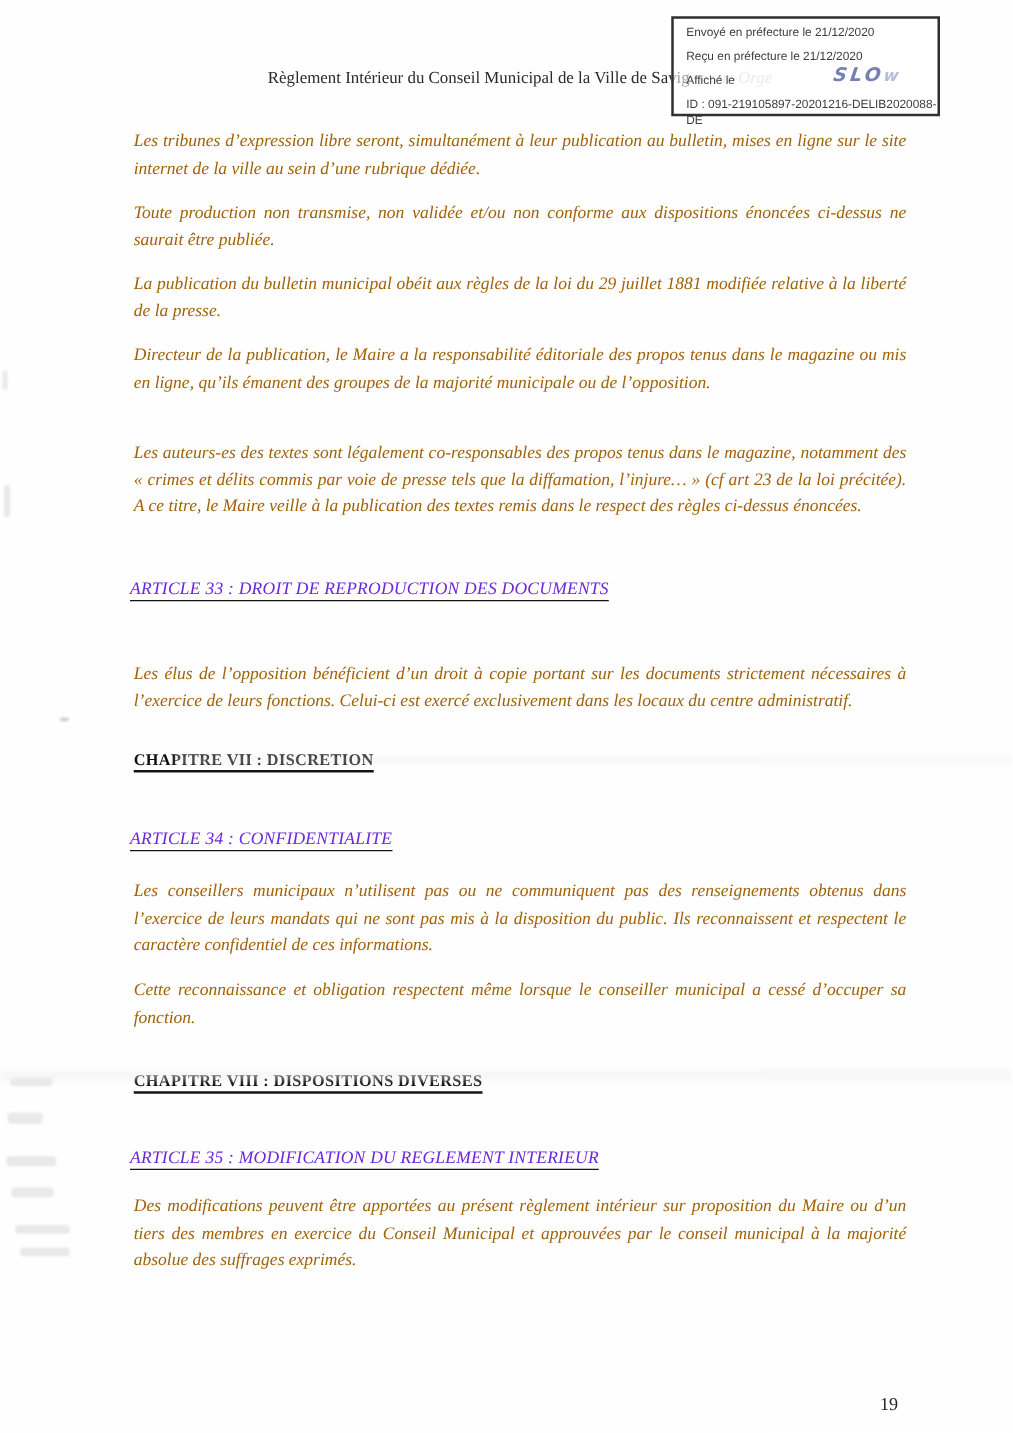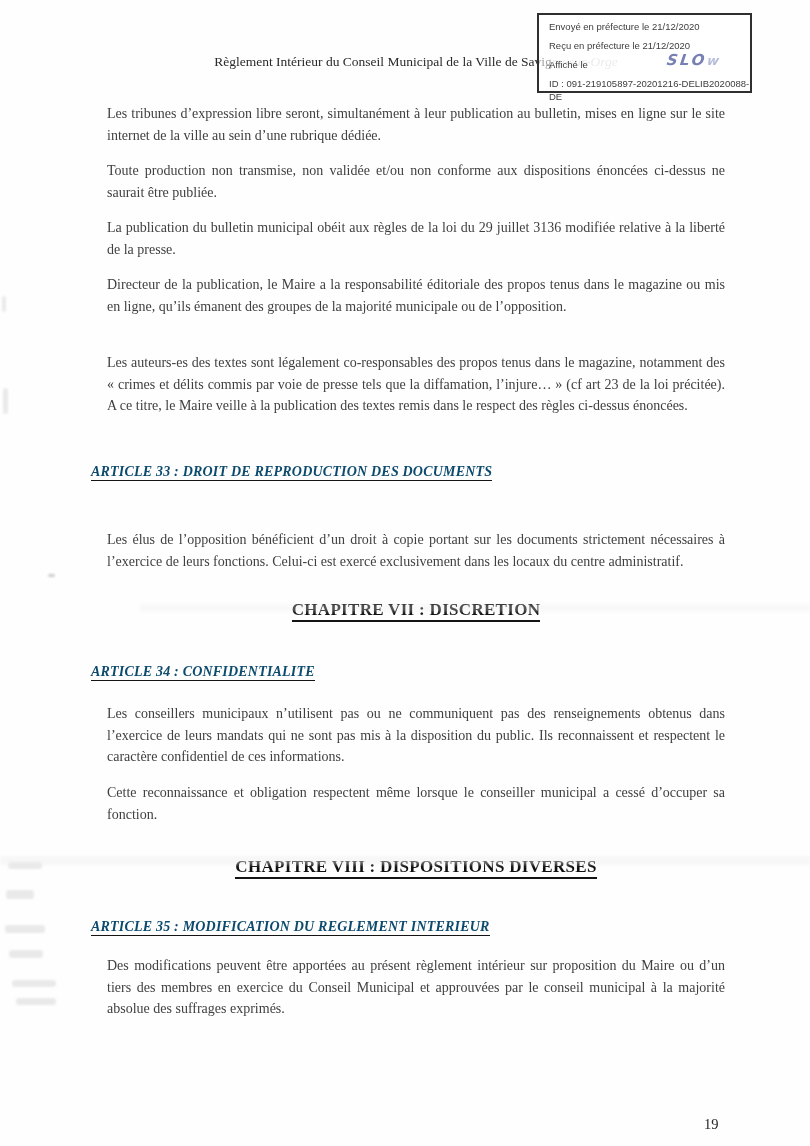--- a/index.html
+++ b/index.html
@@ -38,30 +38,30 @@
     color:#7780b5; transform:skewX(-8deg);
   }
   .slo-logo .slo-swoosh {
     color:#b6bedb; font-size:13px; font-weight:700; letter-spacing:0;
   }
 
   
   .para {
     position:absolute; left:107px; width:618px;
     font-size:14px; line-height:21.5px;
-    text-align:justify; color:#404040;
+    text-align:justify; color:#a16207;font-style:italic;
   }
   .article {
-    position:absolute; left:91px; width:618px;
-    font-size:14px; font-weight:bold; font-style:italic;
-    color:#0c4a6e; letter-spacing:0.2px;
+    position:absolute; left:104px; width:618px;
+    font-size:14px; font-weight:normal; font-style:italic;
+    color:#6d28d9; letter-spacing:0.2px;
   }
   .chapter {
     position:absolute; left:107px; width:618px;
-    text-align:center; font-size:17px; font-weight:bold;
+    font-size:13px; font-weight:bold;
     color:#101010; letter-spacing:0.3px;
   }
   .u { border-bottom:1.5px solid #141414; padding-bottom:1px; }
   .chapter .u { border-bottom-width:2px; }
 
   .page-number {
     position:absolute; left:704px; top:1116px;
     font-size:14.5px; color:#242424;
   }
 
@@ -81,21 +81,21 @@
   <div class="stamp">
     <div class="stamp-line">Envoyé en préfecture le 21/12/2020</div>
     <div class="stamp-line">Reçu en préfecture le 21/12/2020</div>
     <div class="stamp-line">Affiché le</div>
     <div class="stamp-line">ID : 091-219105897-20201216-DELIB2020088-DE</div>
     <div class="slo-logo"><span>SLO</span><span class="slo-swoosh">w</span></div>
   </div>
 
   <div class="para" style="top:103px">Les tribunes d’expression libre seront, simultanément à leur publication au bulletin, mises en ligne sur le site internet de la ville au sein d’une rubrique dédiée.</div>
   <div class="para" style="top:160px">Toute production non transmise, non validée et/ou non conforme aux dispositions énoncées ci-dessus ne saurait être publiée.</div>
-  <div class="para" style="top:217px">La publication du bulletin municipal obéit aux règles de la loi du 29 juillet 3136 modifiée relative à la liberté de la presse.</div>
+  <div class="para" style="top:217px">La publication du bulletin municipal obéit aux règles de la loi du 29 juillet 1881 modifiée relative à la liberté de la presse.</div>
   <div class="para" style="top:274px">Directeur de la publication, le Maire a la responsabilité éditoriale des propos tenus dans le magazine ou mis en ligne, qu’ils émanent des groupes de la majorité municipale ou de l’opposition.</div>
   <div class="para" style="top:352px">Les auteurs-es des textes sont légalement co-responsables des propos tenus dans le magazine, notamment des « crimes et délits commis par voie de presse tels que la diffamation, l’injure… » (cf art 23 de la loi précitée). A ce titre, le Maire veille à la publication des textes remis dans le respect des règles ci-dessus énoncées.</div>
 
   <div class="article" style="top:464px"><span class="u">ARTICLE 33 : DROIT DE REPRODUCTION DES DOCUMENTS</span></div>
   <div class="para" style="top:529px">Les élus de l’opposition bénéficient d’un droit à copie portant sur les documents strictement nécessaires à l’exercice de leurs fonctions. Celui-ci est exercé exclusivement dans les locaux du centre administratif.</div>
 
   <div class="chapter" style="top:600px"><span class="u">CHAPITRE VII : DISCRETION</span></div>
   <div class="article" style="top:664px"><span class="u">ARTICLE 34 : CONFIDENTIALITE</span></div>
   <div class="para" style="top:703px">Les conseillers municipaux n’utilisent pas ou ne communiquent pas des renseignements obtenus dans l’exercice de leurs mandats qui ne sont pas mis à la disposition du public. Ils reconnaissent et respectent le caractère confidentiel de ces informations.</div>
   <div class="para" style="top:782px">Cette reconnaissance et obligation respectent même lorsque le conseiller municipal a cessé d’occuper sa fonction.</div>

